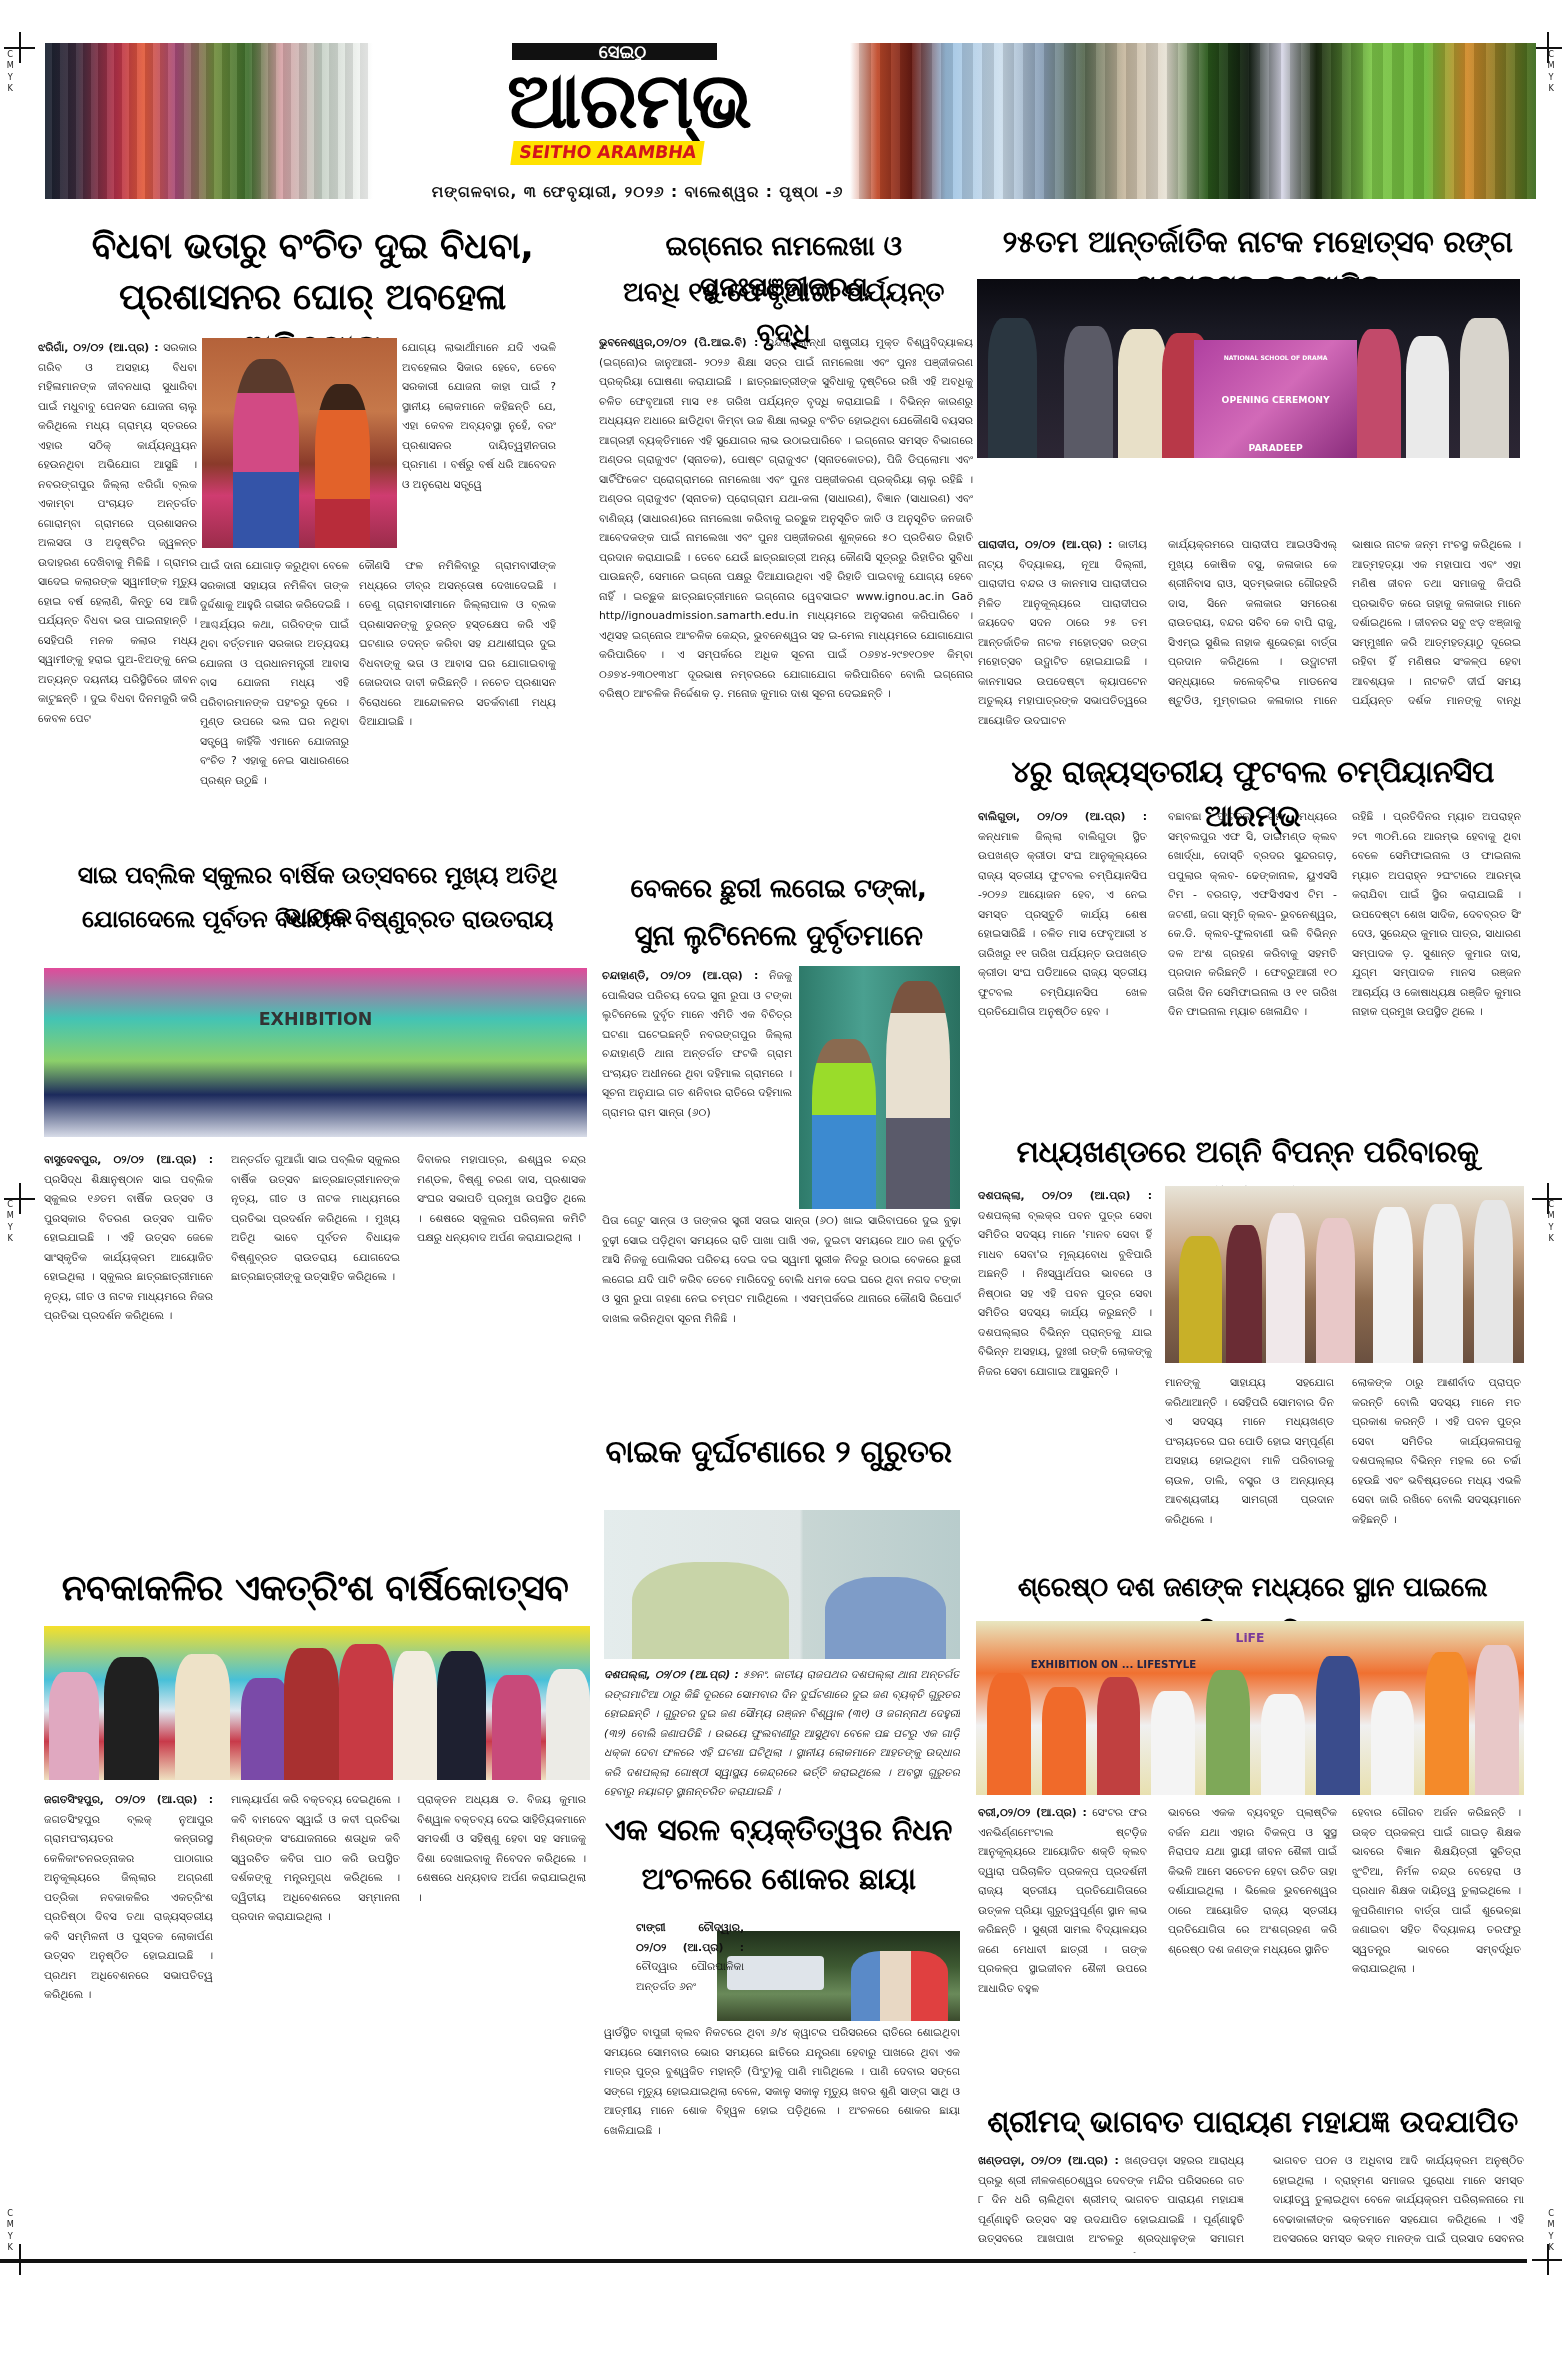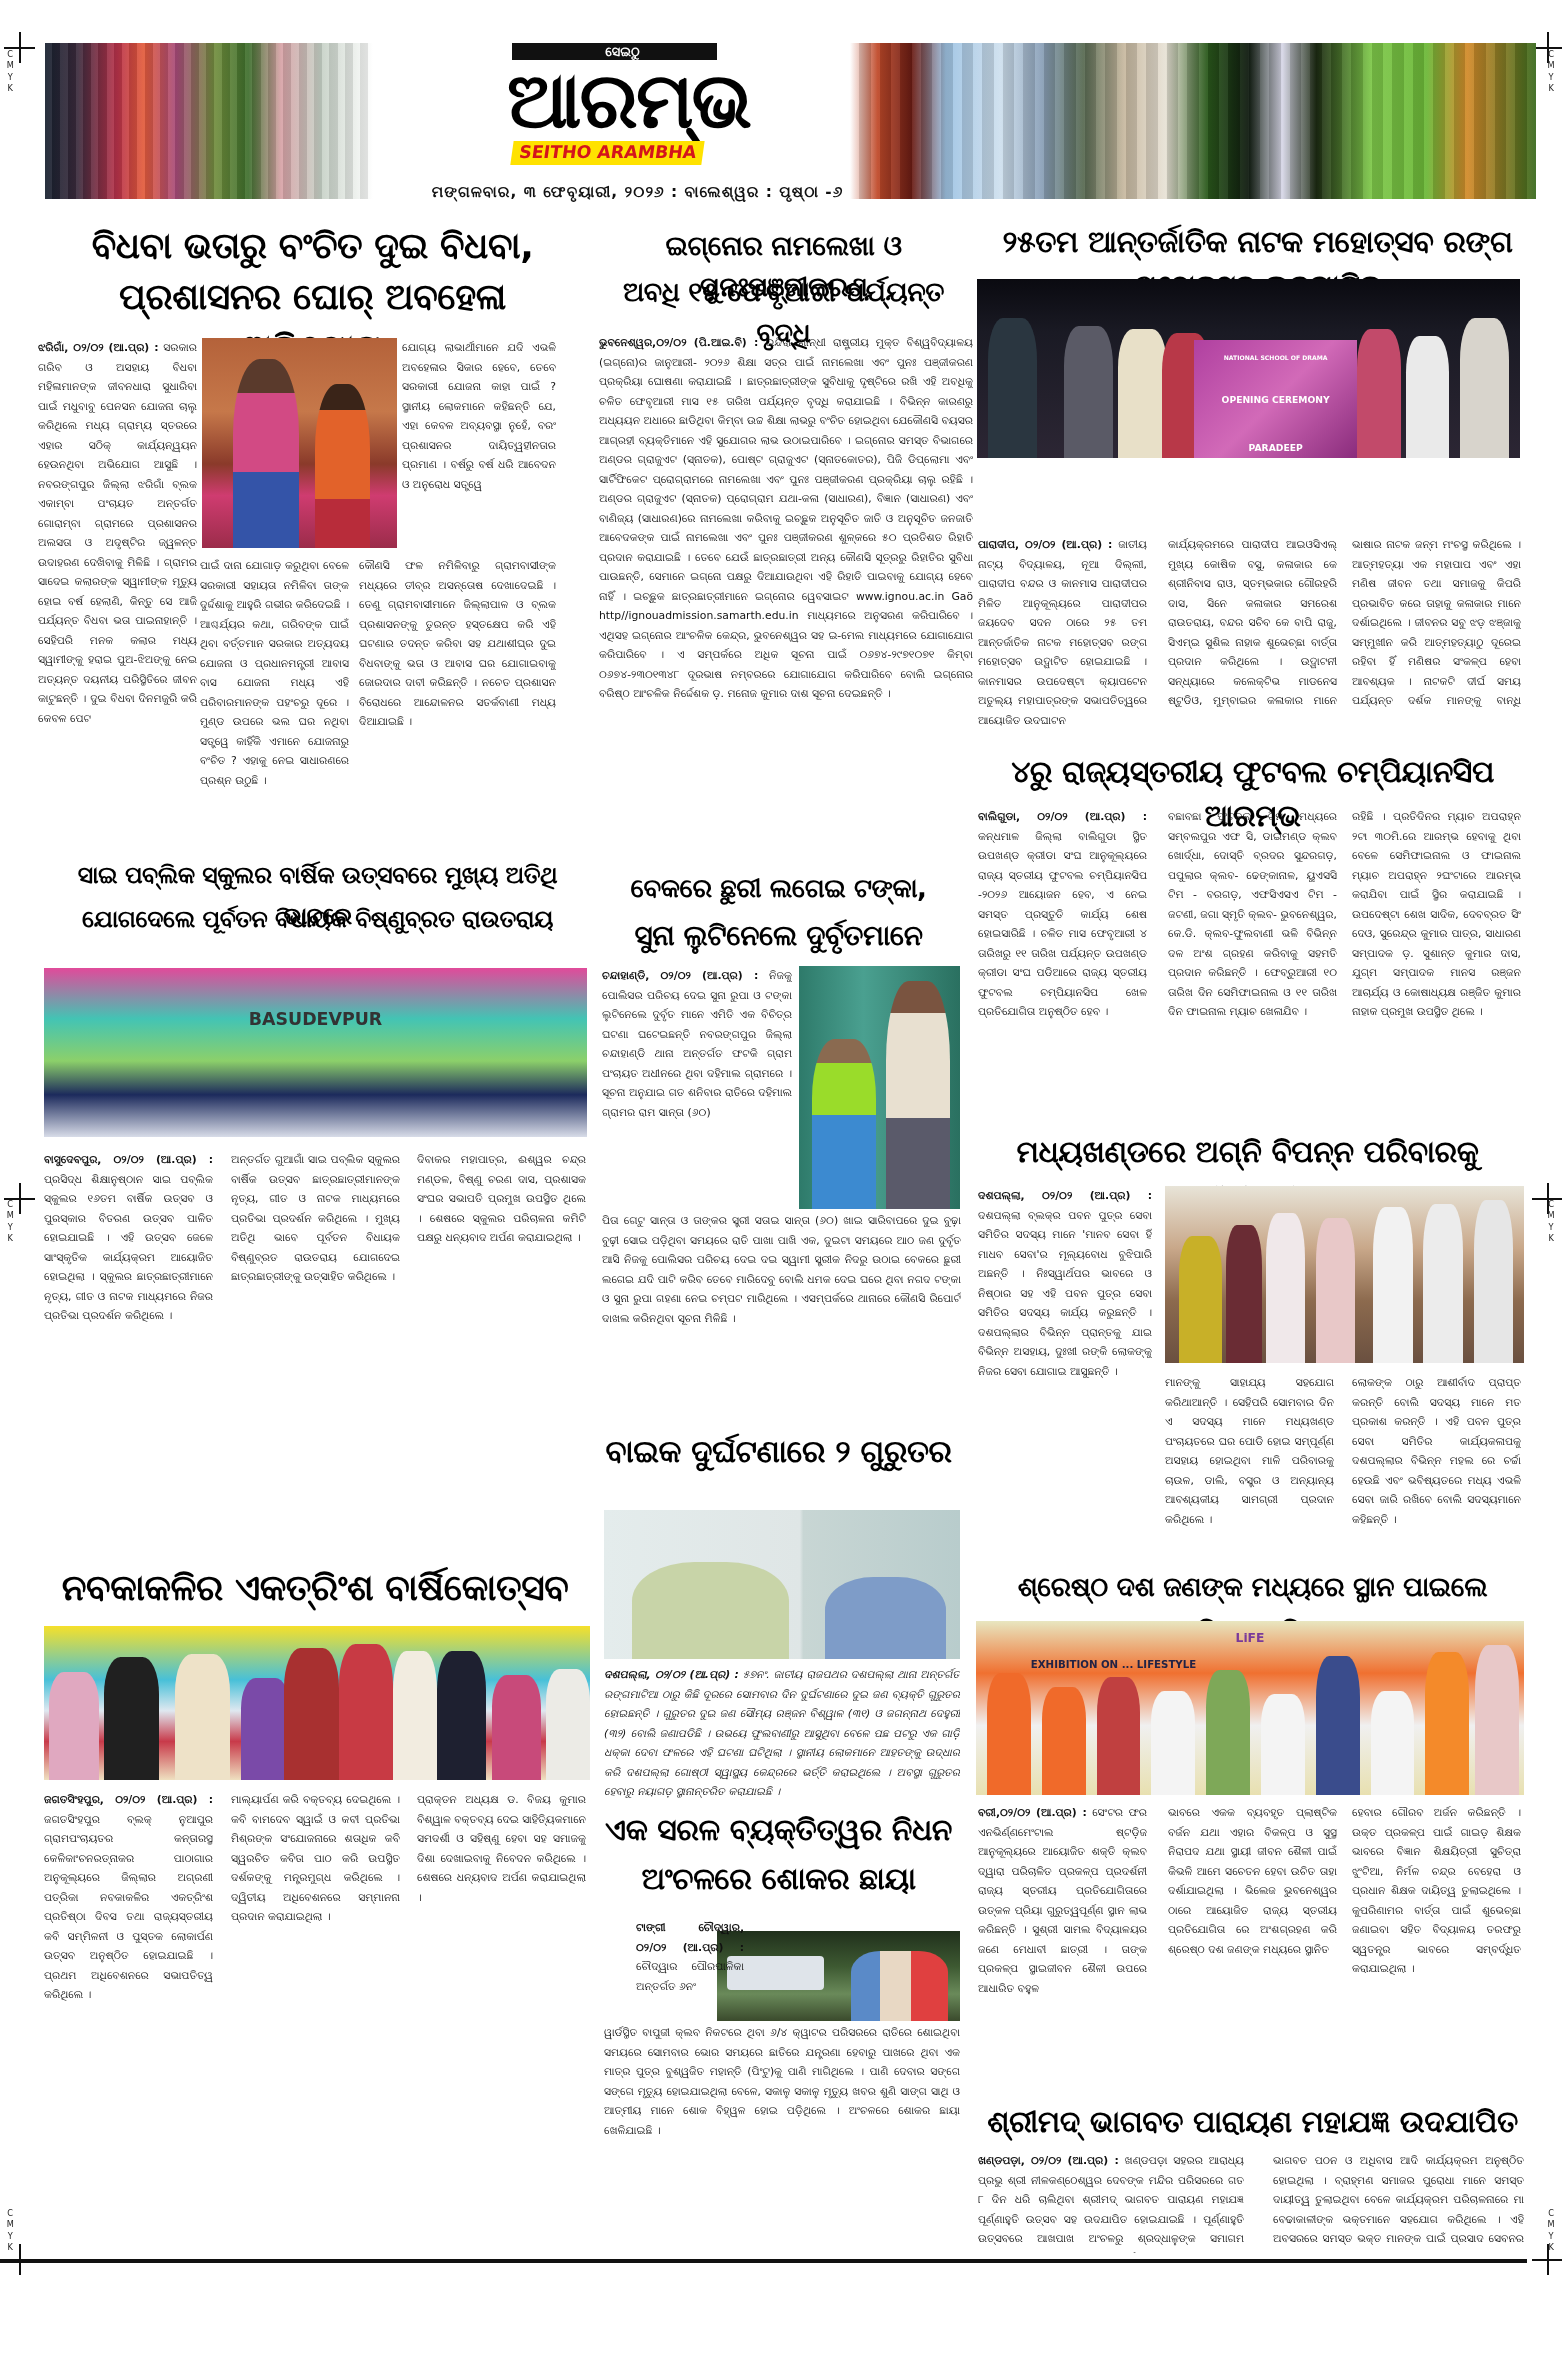--- a/index.html
+++ b/index.html
@@ -14,21 +14,21 @@
   .mast-photo { position: absolute; top: 43px; height: 156px; overflow: hidden; }
   .mast-photo.left { left: 45px; width: 328px;
     background: linear-gradient(90deg, #16202e 0%, #3b2a3c 10%, #b8324a 22%, #e25a3a 30%, #a64a78 40%, #6f8c3c 52%, #3d6e2c 62%, #d7a2a6 72%, #c6d1c6 84%, #ffffff 100%); }
   .mast-photo.left::after { content:""; position:absolute; inset:0;
     background: repeating-linear-gradient(90deg, rgba(255,255,255,0.08) 0 7.2px, rgba(0,0,0,0.1) 7.2px 15.4px); }
   .mast-photo.right { left: 850px; width: 686px;
     background: linear-gradient(90deg, #ffffff 0%, #c04a2a 4%, #6a1c14 9%, #9fc4e4 14%, #cfe0ee 22%, #8aa0b8 28%, #586a52 34%, #c8b9a0 40%, #e8e2d6 46%, #2b5a1c 52%, #0e1a0e 58%, #d8d8e8 63%, #1c2a12 68%, #7ec84a 76%, #6cb838 84%, #d28a2a 90%, #3a6a1e 100%); }
   .mast-photo.right::after { content:""; position:absolute; inset:0;
     background: repeating-linear-gradient(90deg, rgba(255,255,255,0.06) 0 9.2px, rgba(0,0,0,0.12) 9.2px 20.5px); }
 
-  .mast-tag { position: absolute; left: 512px; top: 43px; width: 205px; height: 17.4px; background: #111; color: #fff; font-size: 13px; font-weight: bold; text-align: center; line-height: 17.4px; padding-left: 16px; }
+  .mast-tag { position: absolute; left: 512px; top: 43px; width: 205px; height: 17.4px; background: #111; color: #fff; font-size: 18px; font-weight: bold; text-align: center; line-height: 17.4px; padding-left: 16px; }
   .mast-title { position: absolute; left: 507px; top: 57px; width: 236px; height: 87px; font-family: "DejaVu Serif", serif; font-size: 77px; font-weight: bold; line-height: 87px; letter-spacing: -2px; color: #000; text-align: center; }
   .mast-sub { position: absolute; left: 512px; top: 141px; padding: 1px 7.2px; background: #ffe200; color: #d4141c; font-size: 17.4px; font-weight: bold; line-height: 21.5px; transform: skewX(-8deg); }
   .mast-date { position: absolute; left: 425px; top: 182px; width: 425px; font-size: 15.4px; font-weight: bold; line-height: 20.5px; text-align: center; letter-spacing: 1px; }
 
   
   .hl { position: absolute; font-weight: bold; color: #000; text-align: center; letter-spacing: -0.5px; }
   .hl.xl { font-size: 36px; line-height: 51px; }
   .hl.lg { font-size: 30px; line-height: 44px; }
   .hl.md { font-size: 27px; line-height: 41px; }
 
@@ -189,21 +189,21 @@
     <span>କନ୍ଧମାଳ ଜିଲ୍ଲା ବାଲିଗୁଡା ସ୍ଥିତ ଉପଖଣ୍ଡ କ୍ରୀଡା ସଂଘ ଆନୁକୂଲ୍ୟରେ ରାଜ୍ୟ ସ୍ତରୀୟ ଫୁଟବଲ ଚମ୍ପିୟାନସିପ -୨୦୨୬ ଆୟୋଜନ ହେବ, ଏ ନେଇ ସମସ୍ତ ପ୍ରସ୍ତୁତି କାର୍ଯ୍ୟ ଶେଷ ହୋଇସାରିଛି । ଚଳିତ ମାସ ଫେବୃଆରୀ ୪ ତାରିଖରୁ ୧୧ ତାରିଖ ପର୍ଯ୍ୟନ୍ତ ଉପଖଣ୍ଡ କ୍ରୀଡା ସଂଘ ପଡିଆରେ ରାଜ୍ୟ ସ୍ତରୀୟ ଫୁଟବଲ ଚମ୍ପିୟାନସିପ ଖେଳ ପ୍ରତିଯୋଗିତା ଅନୁଷ୍ଠିତ ହେବ ।</span>
   </div>
   <div class="txt" style="left:1168px;top:807px;width:169px;height:307px;">ବଛାବଛା ଫୁଟବଲ ଟିମ ମଧ୍ୟରେ ସମ୍ବଲପୁର ଏଫ ସି, ଡାଇମଣ୍ଡ କ୍ଲବ ଖୋର୍ଦ୍ଧା, ଦୋସ୍ତି ବ୍ରଦର ସୁନ୍ଦରଗଡ଼, ପପୁଲାର କ୍ଲବ- ଢେଙ୍କାନାଳ, ୟୁଏସସି ଟିମ - ବରଗଡ଼, ଏଫସିଏସଏ ଟିମ - ଜଟଣୀ, ଜଗା ସ୍ମୃତି କ୍ଲବ- ଭୁବନେଶ୍ୱର, କେ.ଡି. କ୍ଲବ-ଫୁଲବାଣୀ ଭଳି ବିଭିନ୍ନ ଦଳ ଅଂଶ ଗ୍ରହଣ କରିବାକୁ ସହମତି ପ୍ରଦାନ କରିଛନ୍ତି । ଫେବ୍ରୁଆରୀ ୧୦ ତାରିଖ ଦିନ ସେମିଫାଇନାଲ ଓ ୧୧ ତାରିଖ ଦିନ ଫାଇନାଲ ମ୍ୟାଚ ଖେଳାଯିବ ।</div>
   <div class="txt" style="left:1352px;top:807px;width:169px;height:307px;">ରହିଛି । ପ୍ରତିଦିନର ମ୍ୟାଚ ଅପରାହ୍ନ ୨ଟା ୩୦ମି.ରେ ଆରମ୍ଭ ହେବାକୁ ଥିବା ବେଳେ ସେମିଫାଇନାଲ ଓ ଫାଇନାଲ ମ୍ୟାଚ ଅପରାହ୍ନ ୨ଘଂଟାରେ ଆରମ୍ଭ କରାଯିବା ପାଇଁ ସ୍ଥିର କରାଯାଇଛି । ଉପଦେଷ୍ଟା ଶେଖ ସାଦିକ, ଦେବବ୍ରତ ସିଂ ଦେଓ, ସୁରେନ୍ଦ୍ର କୁମାର ପାତ୍ର, ସାଧାରଣ ସମ୍ପାଦକ ଡ଼. ସୁଶାନ୍ତ କୁମାର ଦାସ, ଯୁଗ୍ମ ସମ୍ପାଦକ ମାନସ ରଞ୍ଜନ ଆଚାର୍ଯ୍ୟ ଓ କୋଷାଧ୍ୟକ୍ଷ ରଞ୍ଜିତ କୁମାର ନାହାକ ପ୍ରମୁଖ ଉପସ୍ଥିତ ଥିଲେ ।</div>
 </article>
 
 <article>
   <h2 class="hl md" style="left:46px;top:855px;width:543px;font-size:23.6px;">ସାଇ ପବ୍ଲିକ ସ୍କୁଲର ବାର୍ଷିକ ଉତ୍ସବରେ ମୁଖ୍ୟ ଅତିଥି ଭାବରେ</h2>
   <h2 class="hl md" style="left:46px;top:899px;width:543px;font-size:23.6px;">ଯୋଗଦେଲେ ପୂର୍ବତନ ବିଧାୟକ ବିଷ୍ଣୁବ୍ରତ ରାଉତରାୟ</h2>
   <div class="photo p-school" style="left:44px;top:968px;width:543px;height:169px;">
-    <div class="cap2">BASUDEVPUR</div>
+    <div class="cap2">EXHIBITION</div>
   </div>
   <div class="txt" style="left:44px;top:1150px;width:169px;height:410px;">
     <span class="dateline">ବାସୁଦେବପୁର, ୦୨/୦୨ (ଆ.ପ୍ର) :</span>
     <span>ପ୍ରସିଦ୍ଧ ଶିକ୍ଷାନୁଷ୍ଠାନ ସାଇ ପବ୍ଲିକ ସ୍କୁଲର ୧୬ତମ ବାର୍ଷିକ ଉତ୍ସବ ଓ ପୁରସ୍କାର ବିତରଣ ଉତ୍ସବ ପାଳିତ ହୋଇଯାଇଛି । ଏହି ଉତ୍ସବ ଜେଳେ ସାଂସ୍କୃତିକ କାର୍ଯ୍ୟକ୍ରମ ଆୟୋଜିତ ହୋଇଥିଲା । ସ୍କୁଲର ଛାତ୍ରଛାତ୍ରୀମାନେ ନୃତ୍ୟ, ଗୀତ ଓ ନାଟକ ମାଧ୍ୟମରେ ନିଜର ପ୍ରତିଭା ପ୍ରଦର୍ଶନ କରିଥିଲେ ।</span>
   </div>
   <div class="txt" style="left:231px;top:1150px;width:169px;height:410px;">ଅନ୍ତର୍ଗତ ଗୁଆଗାଁ ସାଇ ପବ୍ଲିକ ସ୍କୁଲର ବାର୍ଷିକ ଉତ୍ସବ ଛାତ୍ରଛାତ୍ରୀମାନଙ୍କ ନୃତ୍ୟ, ଗୀତ ଓ ନାଟକ ମାଧ୍ୟମରେ ପ୍ରତିଭା ପ୍ରଦର୍ଶନ କରିଥିଲେ । ମୁଖ୍ୟ ଅତିଥି ଭାବେ ପୂର୍ବତନ ବିଧାୟକ ବିଷ୍ଣୁବ୍ରତ ରାଉତରାୟ ଯୋଗଦେଇ ଛାତ୍ରଛାତ୍ରୀଙ୍କୁ ଉତ୍ସାହିତ କରିଥିଲେ ।</div>
   <div class="txt" style="left:417px;top:1150px;width:169px;height:410px;">ଦିବାକର ମହାପାତ୍ର, ଈଶ୍ୱର ଚନ୍ଦ୍ର ମଣ୍ଡଳ, ବିଷ୍ଣୁ ଚରଣ ଦାସ, ପ୍ରଶାସକ ସଂଘର ସଭାପତି ପ୍ରମୁଖ ଉପସ୍ଥିତ ଥିଲେ । ଶେଷରେ ସ୍କୁଲର ପରିଚାଳନା କମିଟି ପକ୍ଷରୁ ଧନ୍ୟବାଦ ଅର୍ପଣ କରାଯାଇଥିଲା ।</div>
 </article>
 
 <article>

